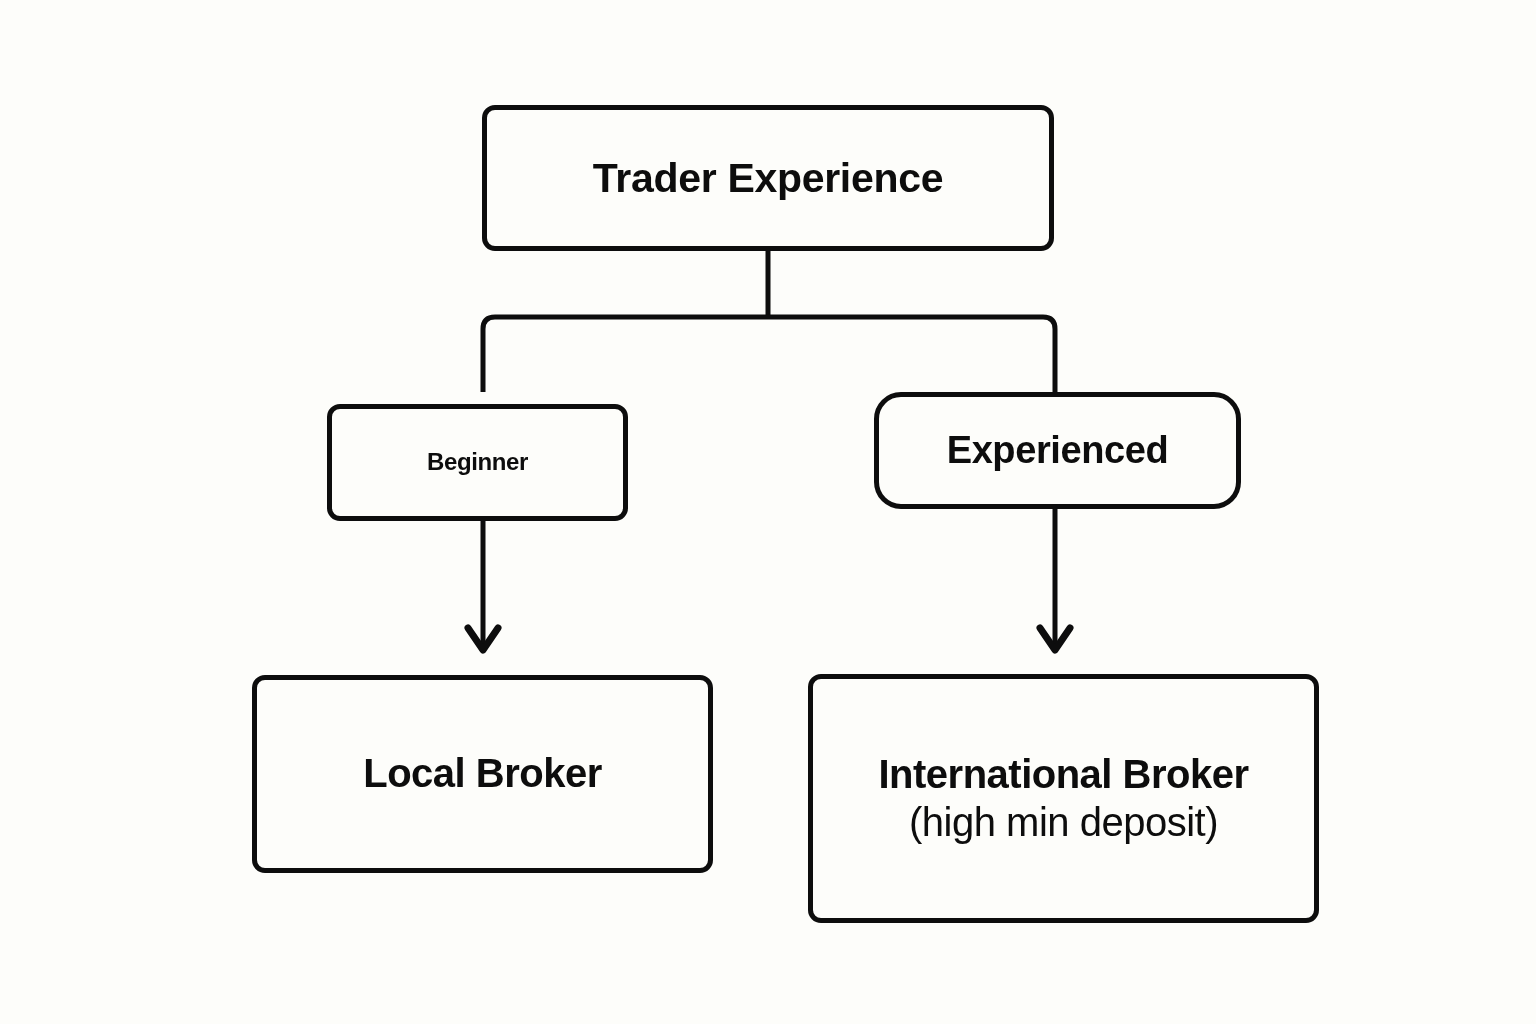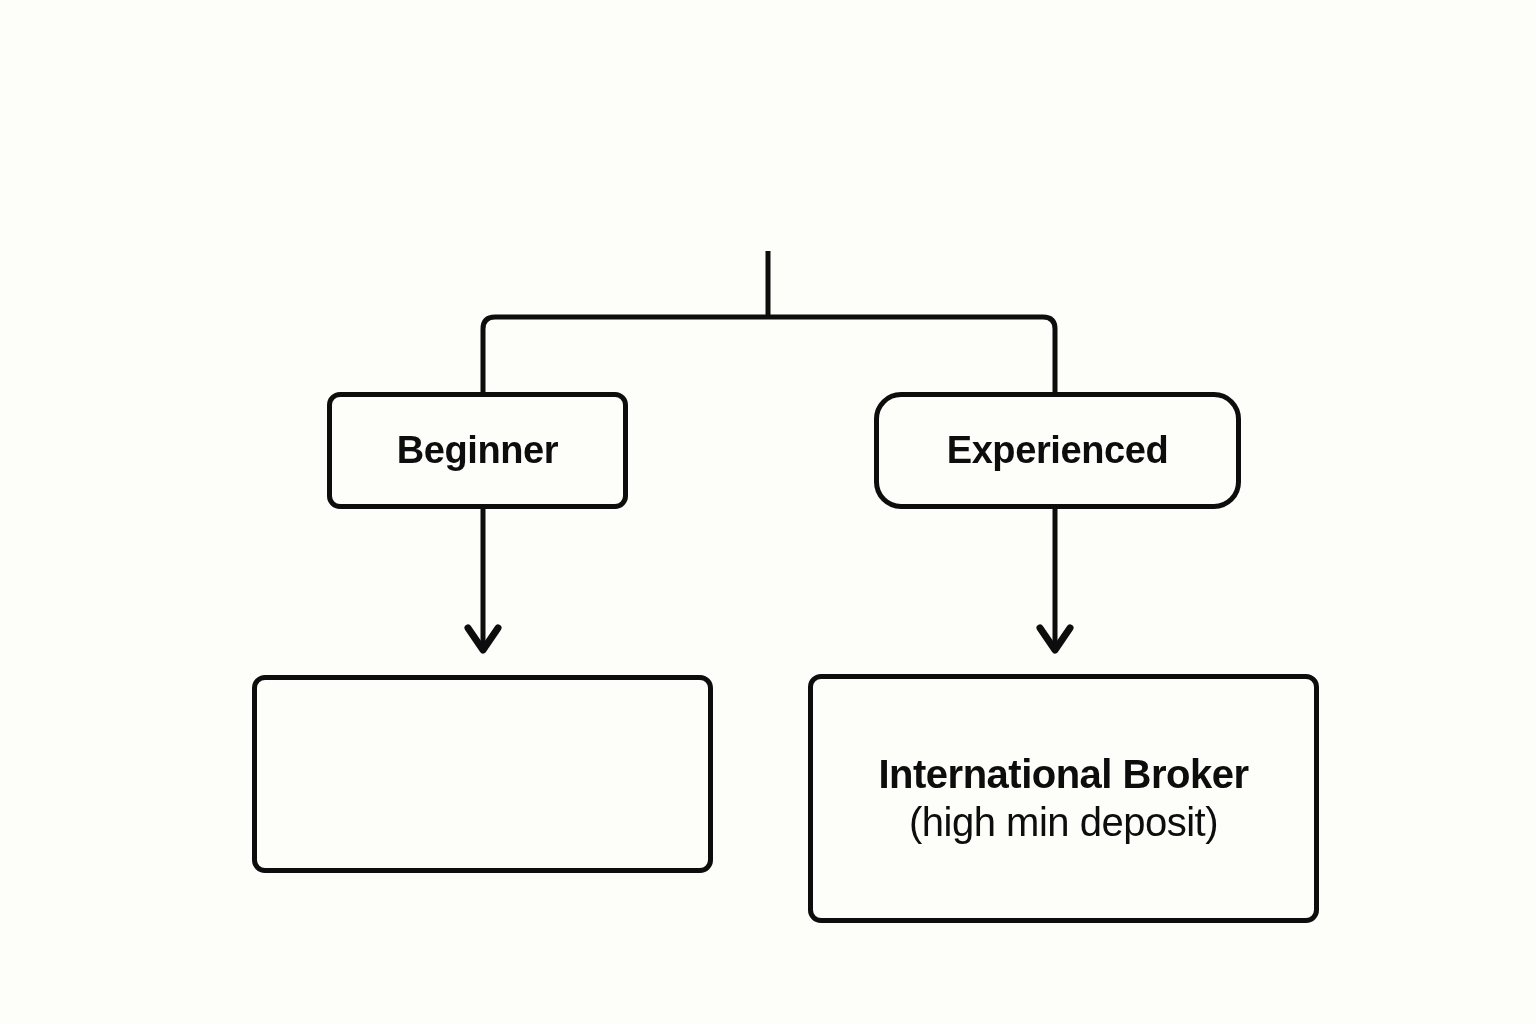--- a/index.html
+++ b/index.html
@@ -61,24 +61,24 @@
     width: 572px;
     height: 146px;
     font-size: 41px;
     font-weight: bold;
     letter-spacing: -0.3px;
   }
 
   
   #node-beginner {
     left: 327px;
-    top: 392px;
+    top: 404px;
     width: 301px;
     height: 117px;
-    font-size: 38px;
+    font-size: 24px;
     font-weight: bold;
     letter-spacing: -0.4px;
     align-items: center;
   }
   #node-experienced {
     left: 874px;
     top: 392px;
     width: 367px;
     height: 117px;
     font-size: 38px;
@@ -127,31 +127,35 @@
 
     <path d="M 483 392 L 483 329 Q 483 317 495 317 L 1043 317 Q 1055 317 1055 329 L 1055 392" fill="none" stroke="#0d0d0d" stroke-width="5" stroke-linejoin="round" stroke-linecap="butt"></path>
 
     <path d="M 483 509 L 483 652" fill="none" stroke="#0d0d0d" stroke-width="5" stroke-linecap="butt"></path>
     <path d="M 468 628 L 483 650 L 498 628" fill="none" stroke="#0d0d0d" stroke-width="7" stroke-linecap="round" stroke-linejoin="round"></path>
 
     <path d="M 1055 509 L 1055 652" fill="none" stroke="#0d0d0d" stroke-width="5" stroke-linecap="butt"></path>
     <path d="M 1040 628 L 1055 650 L 1070 628" fill="none" stroke="#0d0d0d" stroke-width="7" stroke-linecap="round" stroke-linejoin="round"></path>
   </svg>
 
+  <div class="node" id="node-root">
+    <span class="txt">Trader Experience</span>
+  </div>
 
   <div class="node" id="node-beginner">
     <span class="txt">Beginner</span>
   </div>
 
   <div class="node" id="node-experienced">
     <span class="txt">Experienced</span>
   </div>
 
   <div class="node" id="node-local">
     <span class="txt">
+      <span class="line1 bold">Local Broker</span>
     </span>
   </div>
 
   <div class="node" id="node-international">
     <span class="txt"><span class="bold">International Broker</span> <span class="reg">(high min deposit)</span></span>
   </div>
 
 </div>
 
 </body></html>

